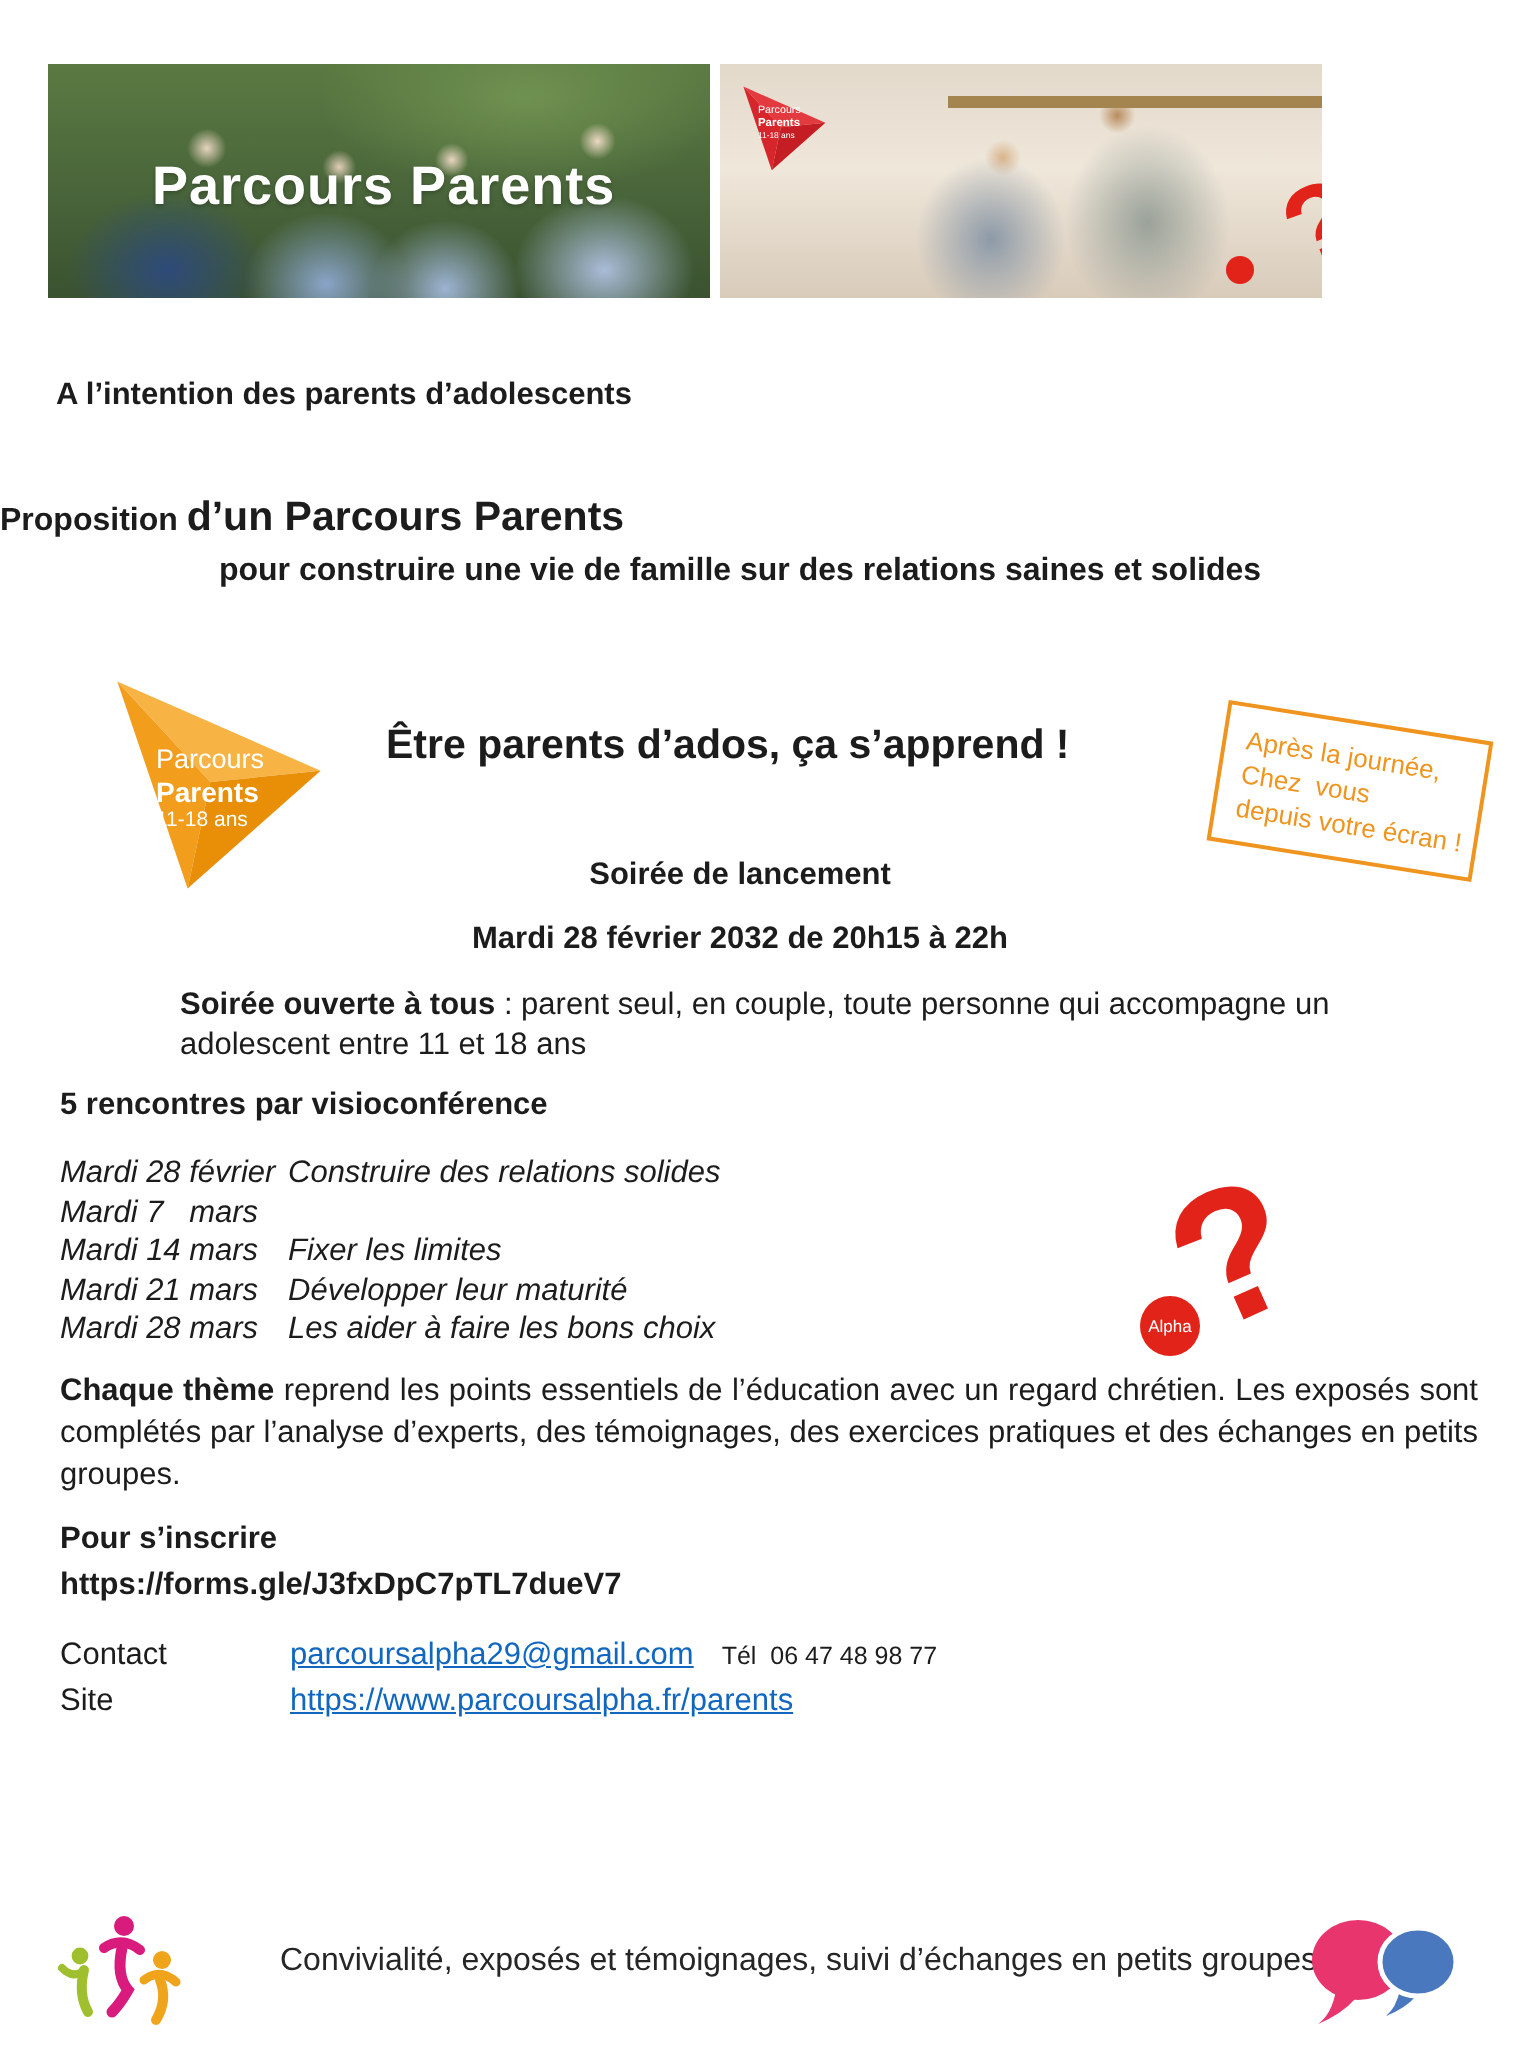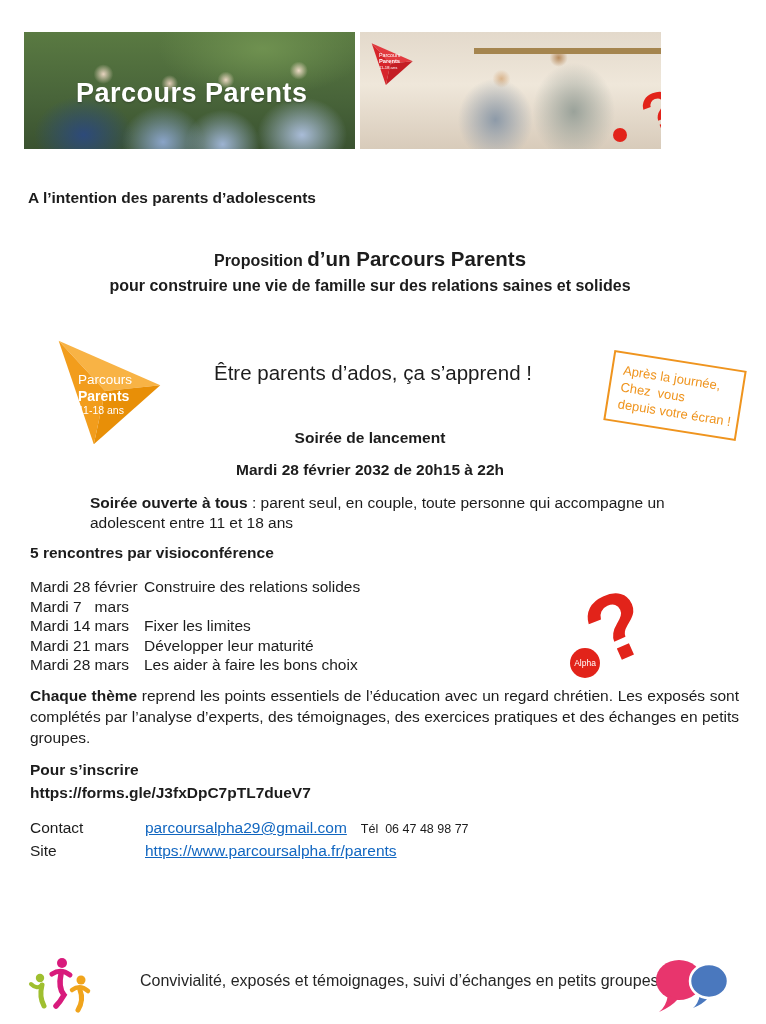--- a/index.html
+++ b/index.html
@@ -33,46 +33,46 @@
       linear-gradient(180deg, #e3d9cb 0%, #efe7da 45%, #d8cbba 100%);
   }
   .photo-kitchen::before { content:""; position:absolute; top:16px; left:38%; right:0; height:6px; background:#a5854f; }
   .banner-title { position:absolute; left:52px; top:46px; color:#ffffff; font-weight:bold; font-size:27px; letter-spacing:0.5px; text-shadow:0 1px 2px rgba(0,0,0,0.25); }
   .red-tri { position:absolute; left:9px; top:10px; }
   .hdr-q { position:absolute; right:-16px; top:52px; font-size:56px; font-weight:bold; color:#E2231A; transform:rotate(-22deg); line-height:1; }
   .hdr-q-dot { position:absolute; right:34px; top:96px; width:14px; height:14px; border-radius:50%; background:#E2231A; }
 
   
   .audience { position:absolute; left:28px; top:189px; font-size:15.5px; font-weight:bold; }
-  .title-wrap { position:absolute; left:0; top:247px; width:740px; text-align:center; font-weight:bold; }
+  .title-wrap { position:absolute; left:0; top:247px; width:740px; font-weight:bold; }
   .title-line { font-size:16px; }
   .title-big { font-size:20.5px; }
   .subtitle { position:absolute; left:0; top:277px; width:740px; text-align:center; font-weight:bold; font-size:16px; }
 
   
   .tri-logo { position:absolute; left:52px; top:337px; width:114px; height:110px; }
   .tri-logo .tri-text { position:absolute; left:26px; top:35px; color:#fff; line-height:1.15; }
   .tri-t1 { font-size:13.5px; }
   .tri-t2 { font-size:14px; font-weight:bold; }
   .tri-t3 { font-size:10.5px; }
 
-  .headline { position:absolute; left:193px; top:361px; font-size:20.5px; font-weight:normal;margin-left:21px; }
+  .headline { position:absolute; left:193px; top:361px; font-size:20.5px; font-weight:bold; }
 
   .note { position:absolute; left:608px; top:360px; width:134px; padding:8px 6px 8px 10px; border:2.5px solid #EF941E; transform:rotate(9deg); color:#EF941E; font-size:13px; line-height:17px; }
   .note-line { white-space:pre; }
 
   .launch-title { position:absolute; left:0; top:429px; width:740px; text-align:center; font-size:15.5px; font-weight:bold; }
   .launch-dt { position:absolute; left:0; top:461px; width:740px; text-align:center; font-size:15.5px; font-weight:bold; }
 
   .open-para { position:absolute; left:90px; top:493px; width:606px; font-size:15.5px; line-height:20px; }
   .b { font-weight:bold; }
 
   .meet-head { position:absolute; left:30px; top:544px; font-size:15.5px; font-weight:bold; }
   .meet-list { position:absolute; left:30px; top:577px; font-size:15.5px; }
-  .meeting-row { display:flex; line-height:19.5px; }
+  .meeting-row { display:flex; line-height:19.5px;font-style:italic; }
   .m-date { width:114px; white-space:pre; }
 
   
   .alpha-q { position:absolute; left:566px; top:588px; width:105px; height:100px; }
   .alpha-q .q-glyph { position:absolute; left:22px; top:-8px; font-size:94px; font-weight:bold; color:#E2231A; transform:rotate(-24deg); line-height:1; display:block; }
   .alpha-q .q-dot { position:absolute; left:4px; top:60px; width:30px; height:30px; border-radius:50%; background:#E2231A; color:#fff; font-size:8.5px; display:flex; align-items:center; justify-content:center; }
 
   .descr { position:absolute; left:30px; top:685px; width:709px; font-size:15.5px; line-height:21px; text-align:justify; }
 
   .signup-label { position:absolute; left:30px; top:761px; font-size:15.5px; font-weight:bold; }

